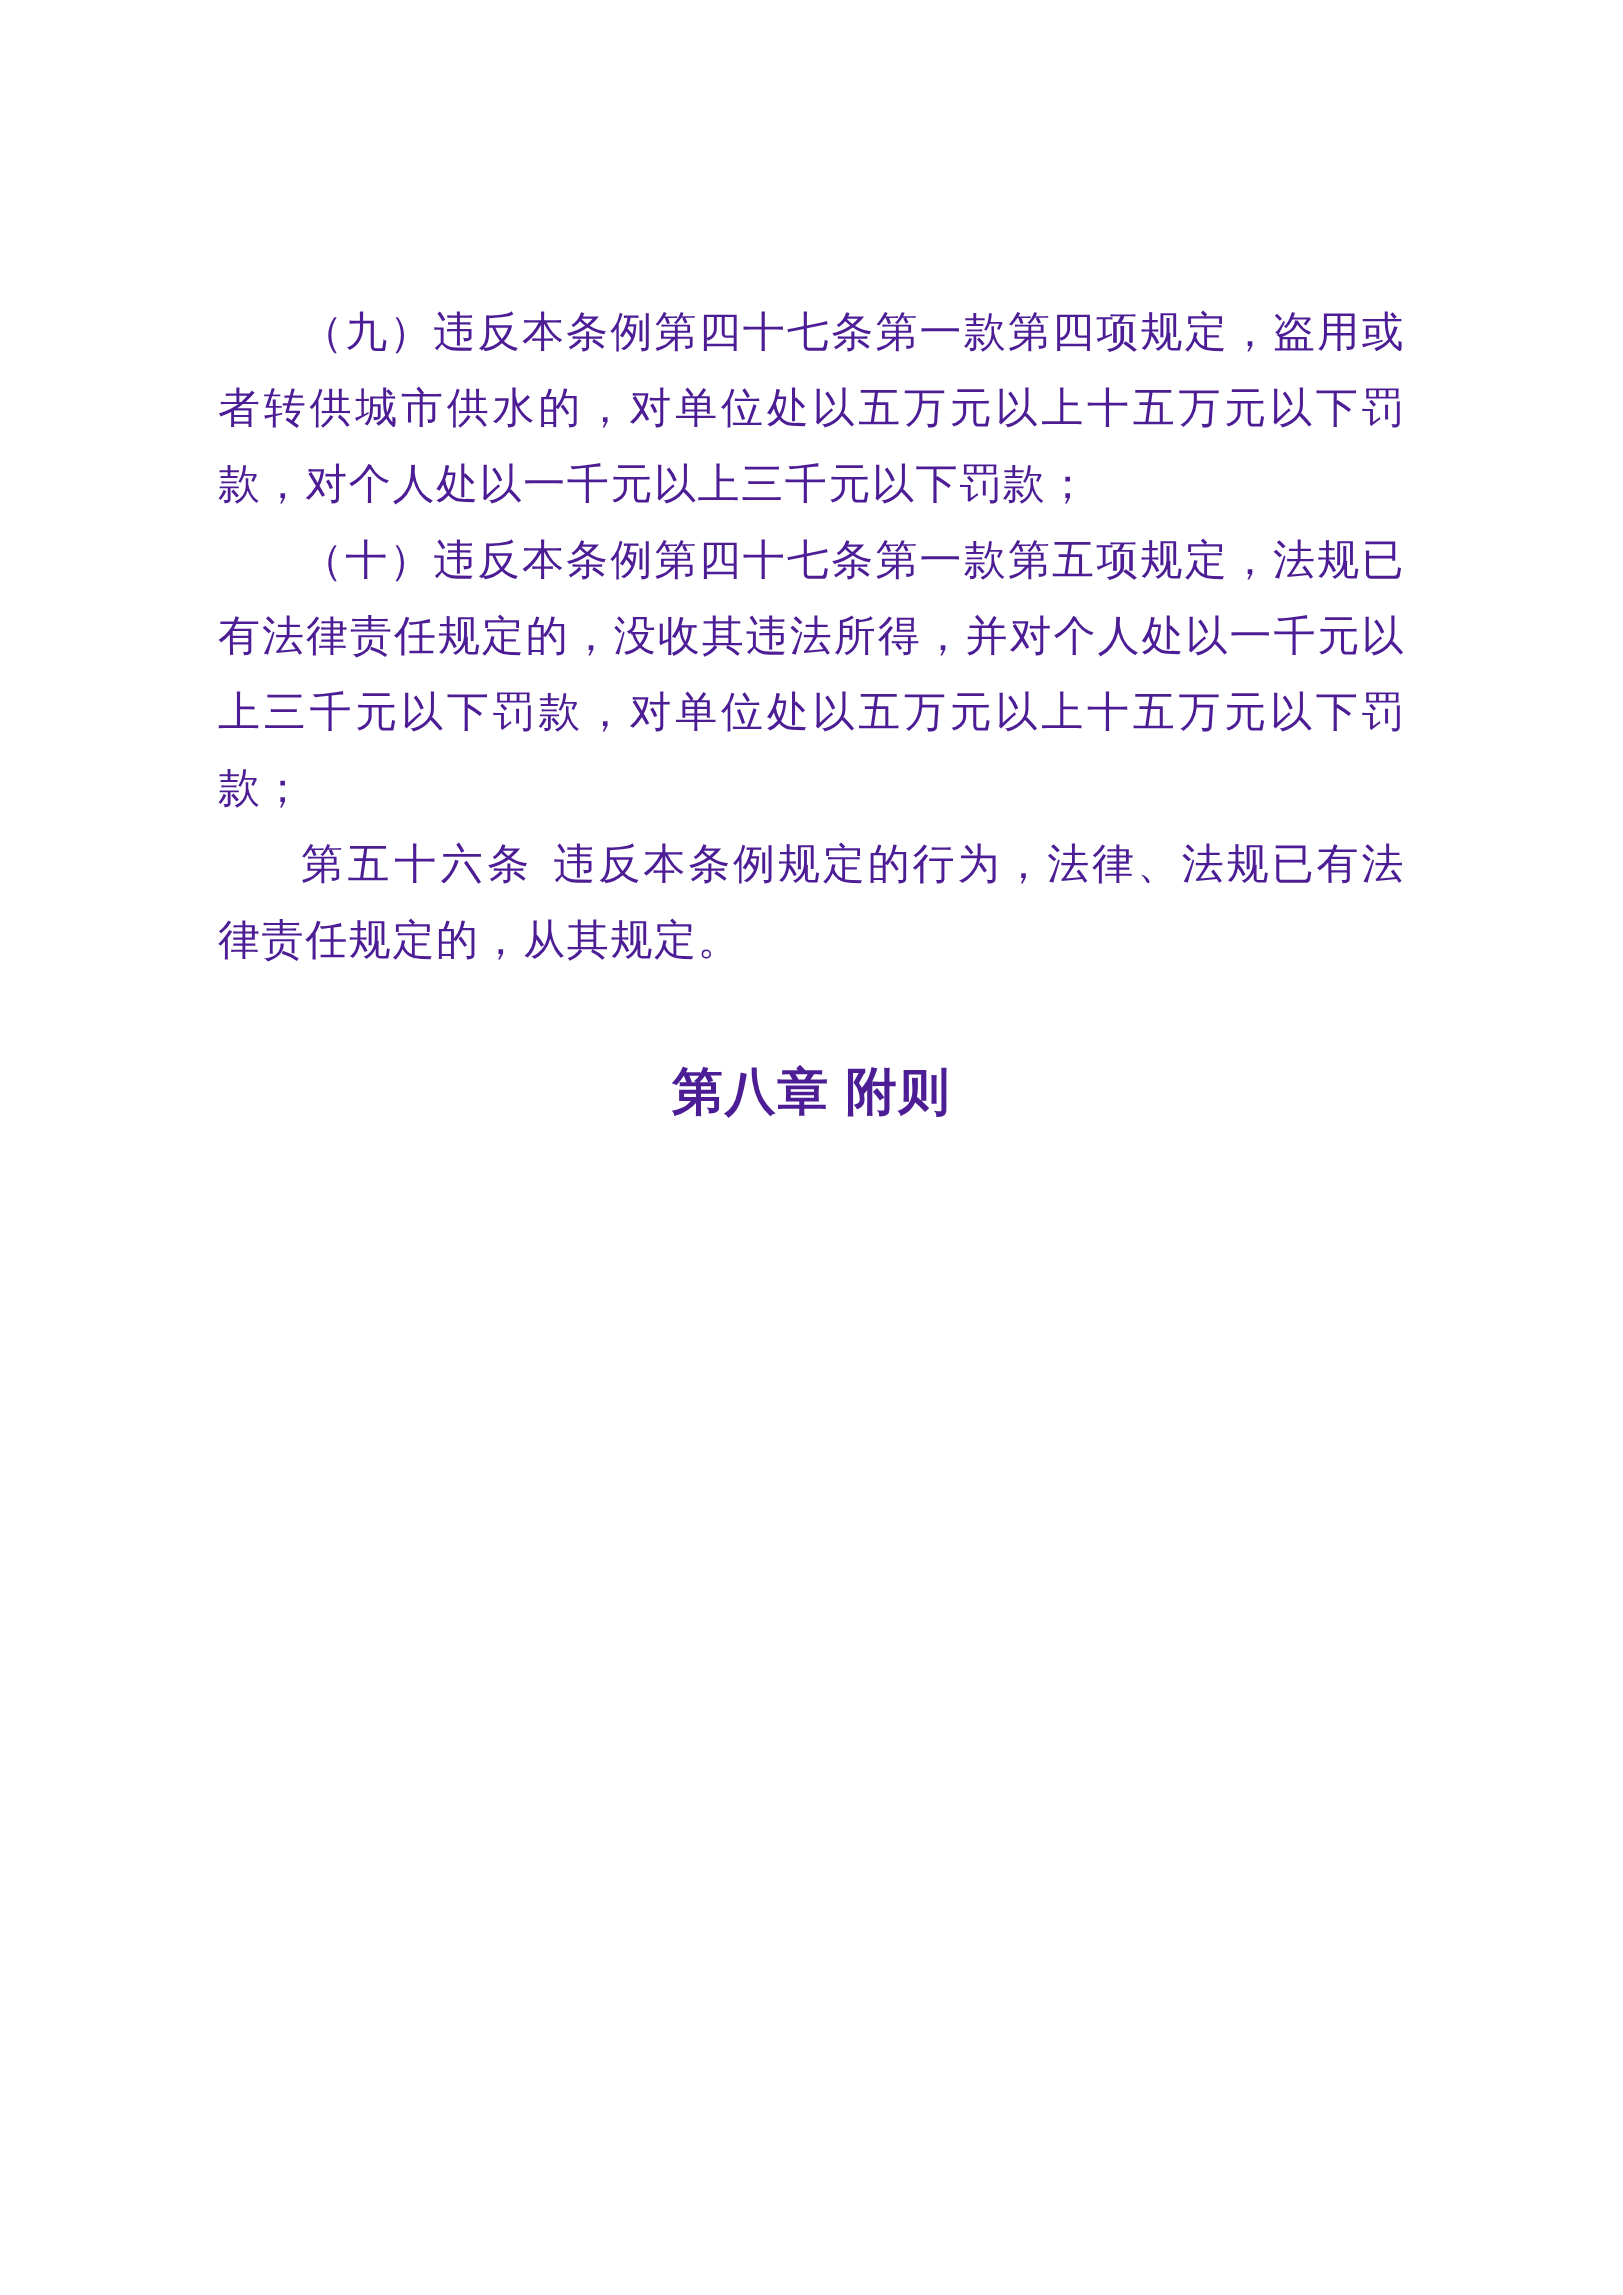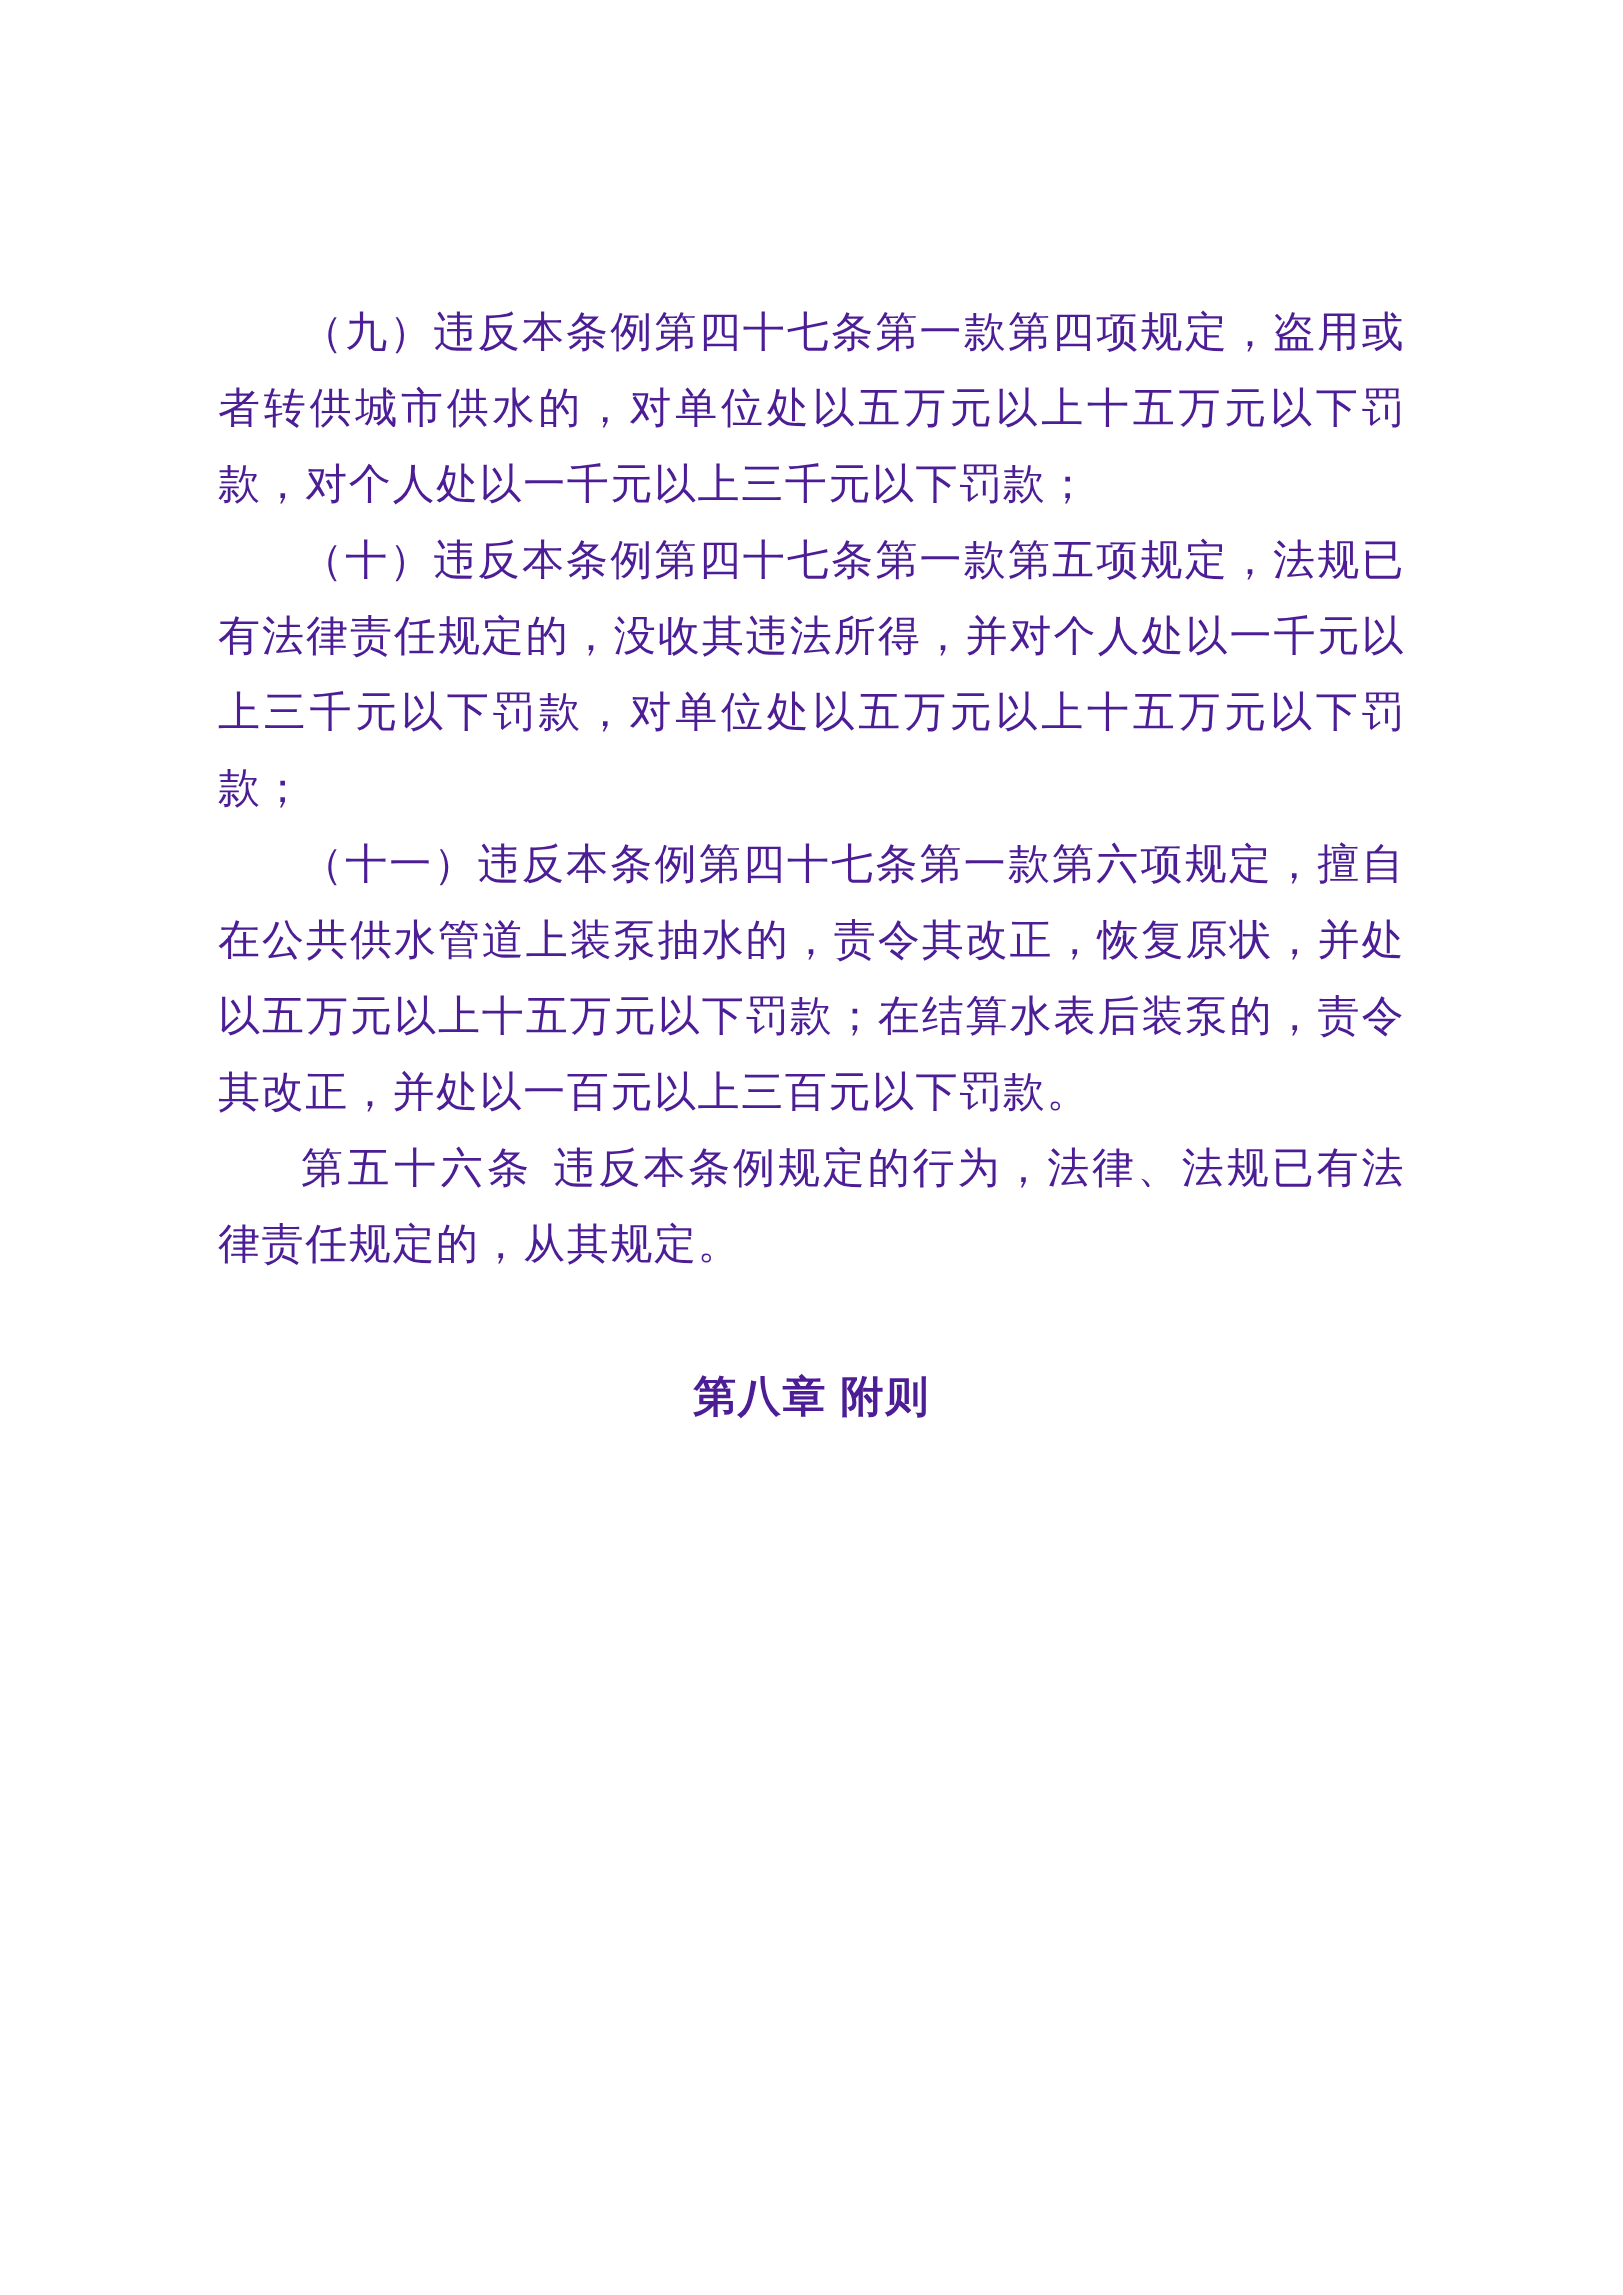--- a/index.html
+++ b/index.html
@@ -31,36 +31,35 @@
     font-family: "Liberation Sans", "DejaVu Sans", sans-serif;
     font-weight: 400;
     margin-right: 19.6px;
     letter-spacing: 3.3px;
   }
   .chapter-heading {
     text-align: center;
     text-indent: 0;
     font-family: "Liberation Sans", "DejaVu Sans", sans-serif;
     font-weight: 700;
-    font-size: 43px;
+    font-size: 51px;
     letter-spacing: 1.6px;
     margin-top: 76px;
     margin-bottom: 76px;
   }
 </style>
 </head>
 <body>
 
 <div class="page">
 
   <p class="para">（九）违反本条例第四十七条第一款第四项规定，盗用或者转供城市供水的，对单位处以五万元以上十五万元以下罚款，对个人处以一千元以上三千元以下罚款；</p>
 
   <p class="para">（十）违反本条例第四十七条第一款第五项规定，法规已有法律责任规定的，没收其违法所得，并对个人处以一千元以上三千元以下罚款，对单位处以五万元以上十五万元以下罚款；</p>
 
-  <p class="para">（十一）违反本条例第四十七条第一款第六项规定，擅自在公共供水管道上装泵抽水的，责令其改正，恢复原状，并处以五万元以上十五万元以下罚款；在结算水表后装泵的，责令其改正，并处以一百元以上三百元以下罚款。</p>
 
   <p class="para">
     <span class="article-label">第五十六条</span><span>违反本条例规定的行为，法律、法规已有法律责任规定的，从其规定。</span>
   </p>
 
   <p class="para chapter-heading">第八章 附则</p>
 
 
 </div>
 

